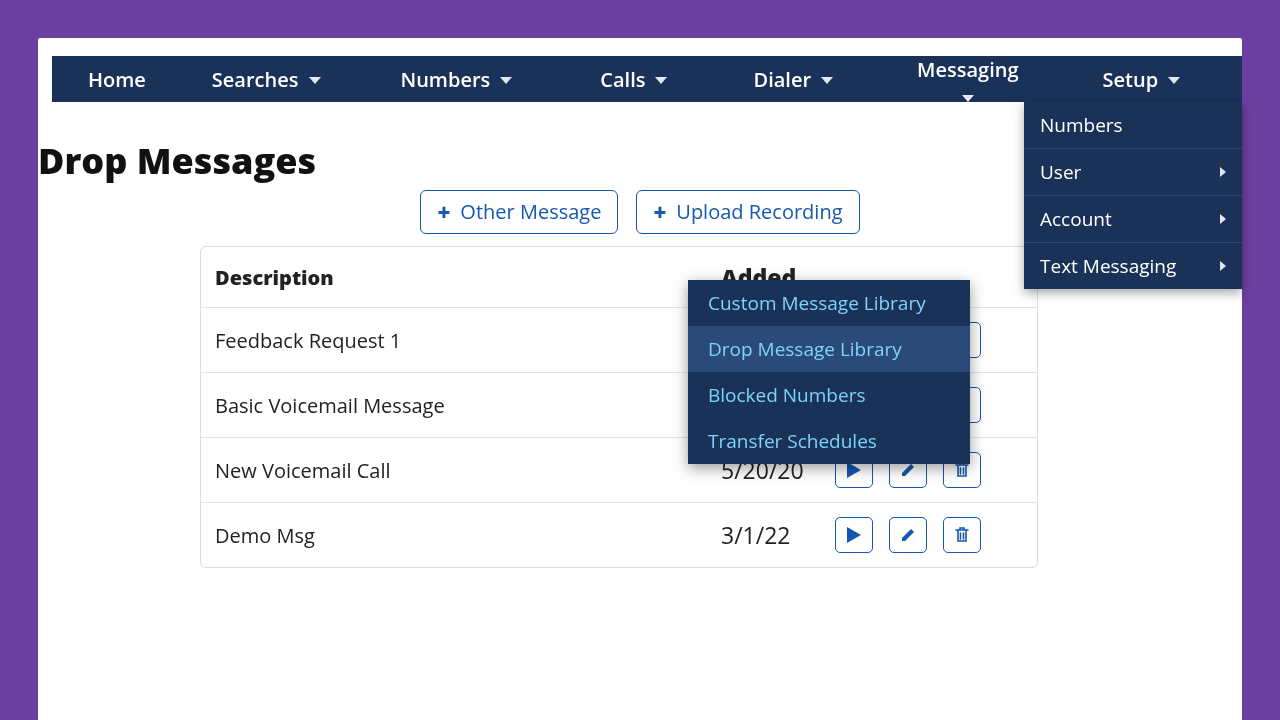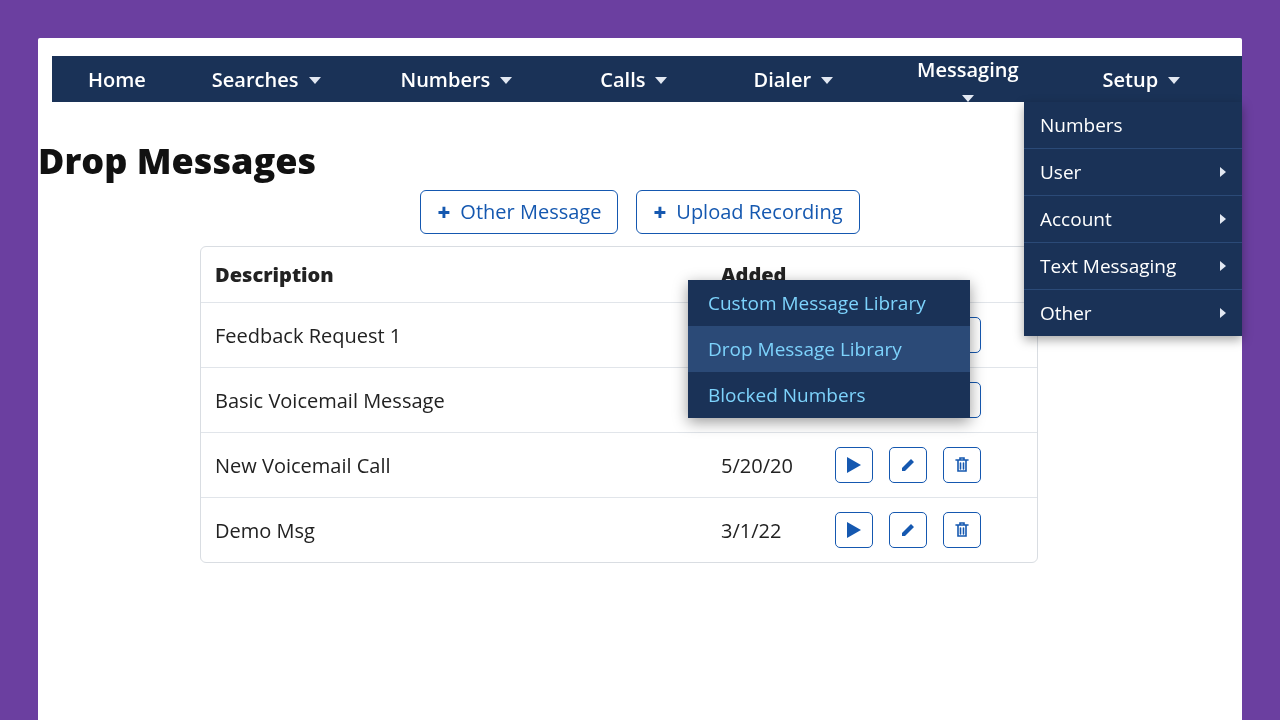--- a/index.html
+++ b/index.html
@@ -104,21 +104,21 @@
   }
   .thead, .trow {
     display: flex;
     align-items: center;
     border-bottom: 1px solid #e1e5ea;
     padding: 14px 14px;
   }
   .trow:last-child { border-bottom: none; }
   .thead { font-weight: 800; font-size: 20px; color:#111; }
   .col-desc  { width: 506px; font-size: 20px; color:#222; }
-  .col-added { width: 114px; font-size: 20px; color:#222; }
+  .col-added { width: 114px; font-size: 23px; color:#222; }
   .col-actions { flex: 1; display:flex; gap:16px; justify-content:flex-start; }
   .icon-btn {
     width: 38px; height: 36px;
     border: 1.5px solid #1558b0;
     border-radius: 5px;
     background:#fff;
     display:flex; align-items:center; justify-content:center;
     cursor:pointer;
   }
   .icon-btn svg { display:block; }
@@ -201,35 +201,34 @@
       <span class="caret-right"></span>
     </div>
     <div class="setup-item">
       <span>Account</span>
       <span class="caret-right"></span>
     </div>
     <div class="setup-item">
       <span>Text Messaging</span>
       <span class="caret-right"></span>
     </div>
-    <div class="setup-item">
-      <span>Other</span>
-      <span class="caret-right"></span>
-    </div>
   </div>
 
   <div class="other-submenu">
     <div class="sub-item">
       <span>Custom Message Library</span>
     </div>
     <div class="sub-item highlight">
       <span>Drop Message Library</span>
     </div>
     <div class="sub-item">
       <span>Blocked Numbers</span>
+    </div>
+    <div class="sub-item">
+      <span>Transfer Schedules</span>
     </div>
   </div>
 
   <div class="page-title">Drop Messages</div>
 
   <div class="action-row">
     <div class="outline-btn">
       <span class="plus-icon">+</span>
       <span>Other Message</span>
     </div>

